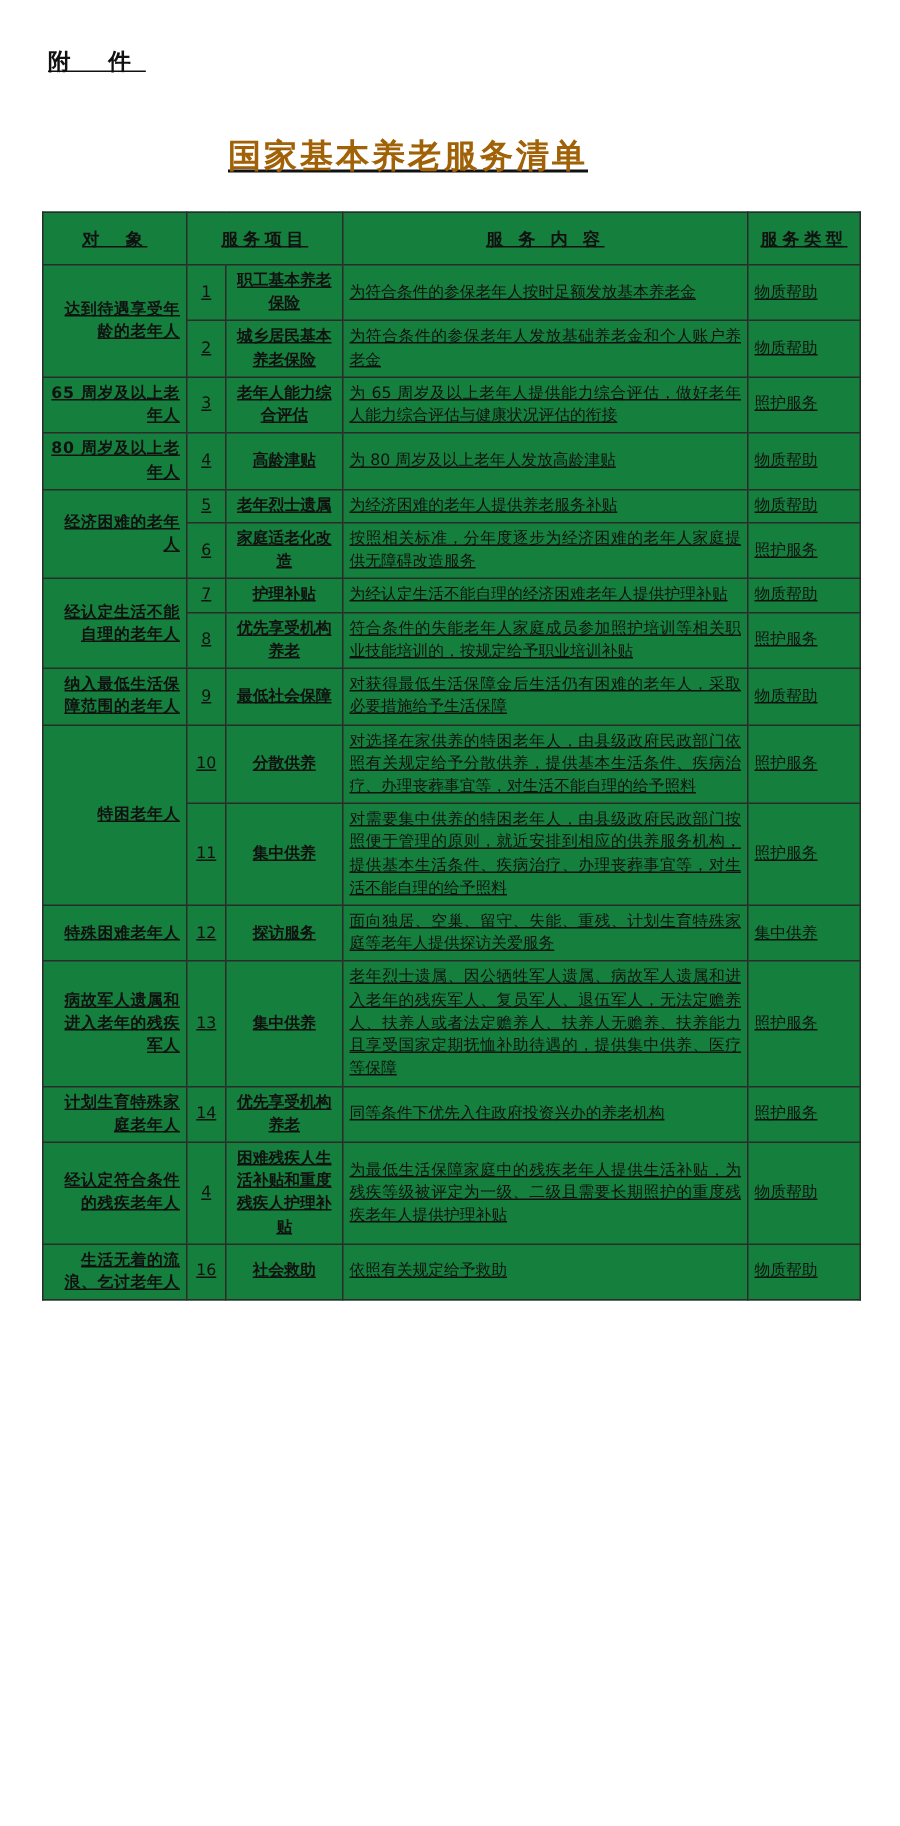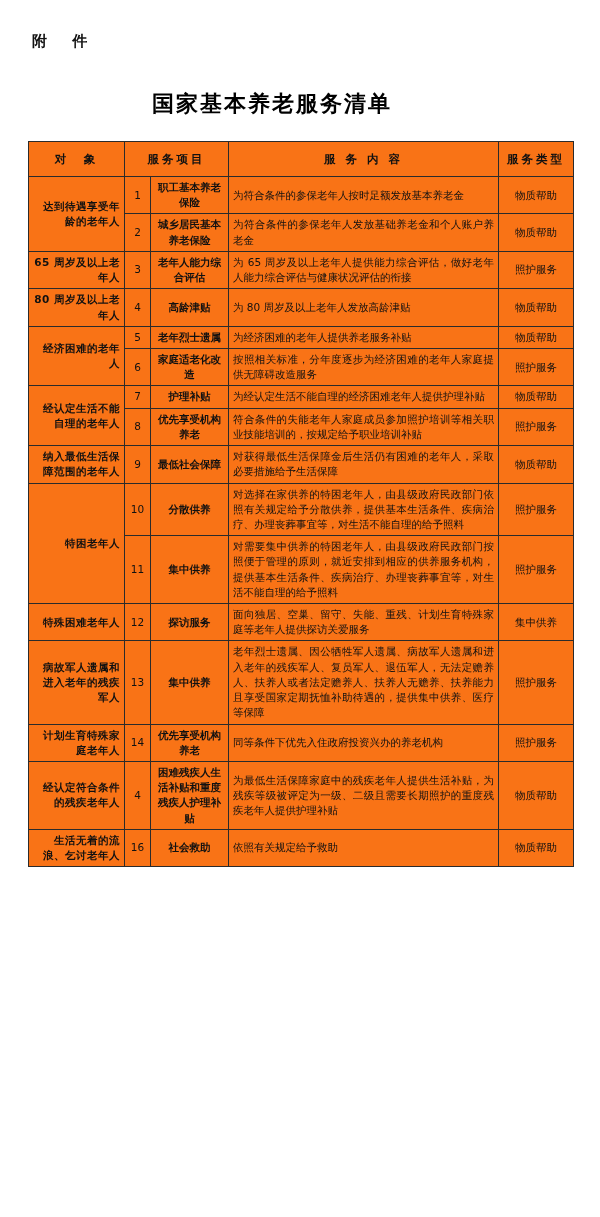--- a/index.html
+++ b/index.html
@@ -14,43 +14,44 @@
     color: #111111;
     position: relative;
     overflow: hidden;
   }
   .page {
     width: 544px;
     height: 1217px;
     box-sizing: border-box;
     padding: 26px 28px 0 28px;
     position: relative;
+    text-decoration: underline;
   }
   .attach-label {
     font-size: 15px;
     font-weight: bold;
     letter-spacing: 10px;
     margin: 6px 0 0 4px;
     color: #111;
   }
   .doc-title {
     text-align: center;
     font-family: "DejaVu Serif", "Liberation Serif", serif;
     font-size: 22px;
     font-weight: bold;
     letter-spacing: 2px;
     margin: 38px 0 22px 0;
-    color: #000000;
+    color: #a16207;
   }
   table.list {
     border-collapse: collapse;
     width: 545px;
     margin: 0 auto;
     table-layout: fixed;
-    background: #f97316;
+    background: #15803d;
   }
   table.list th, table.list td {
     border: 1px solid #2b2b2b;
     padding: 3px 4px;
     vertical-align: middle;
     font-size: 10.5px;
     line-height: 1.45;
     color: #111;
   }
   table.list thead th {
@@ -86,21 +87,21 @@
     margin-top: 18px;
   }
   td.content {
     text-align: justify;
     text-justify: inter-ideograph;
     font-size: 10.5px;
     line-height: 1.62;
     padding: 4px 6px;
   }
   td.type {
-    text-align: center;
+    text-align: left;
     font-size: 10.5px;
   }
   .hdr-obj { letter-spacing: 8px; }
   .hdr-item { letter-spacing: 2px; }
   .hdr-content { letter-spacing: 8px; }
   .hdr-type { letter-spacing: 1px; }
 </style>
 </head>
 <body>
 

